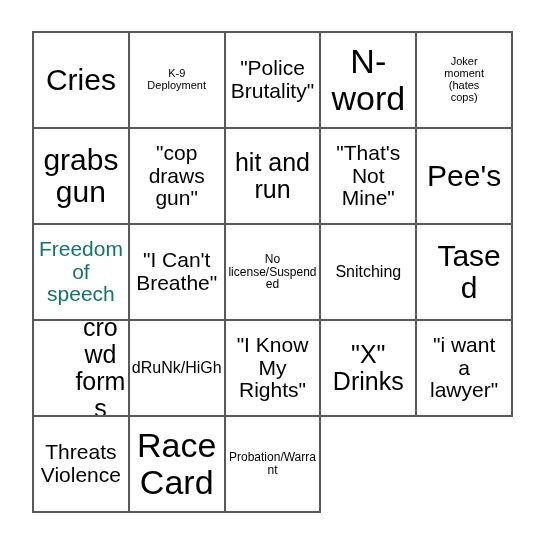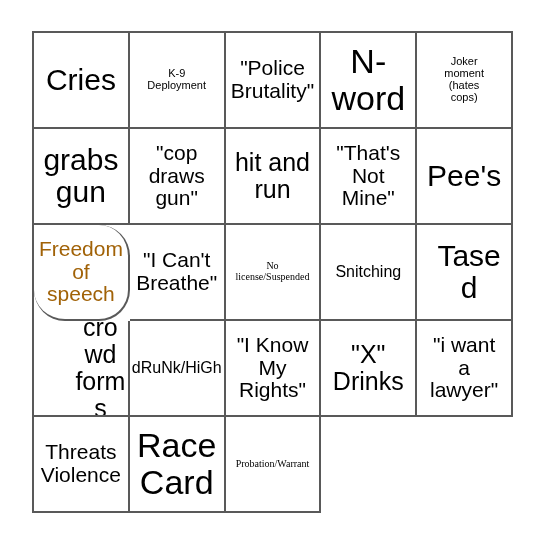--- a/index.html
+++ b/index.html
@@ -48,21 +48,21 @@
     word-break: break-word;
   }
 
   
   .sz-xxl .cell-text { font-size: 34px; }
   .sz-xl  .cell-text { font-size: 30px; }
   .sz-lg  .cell-text { font-size: 25px; }
   .sz-md  .cell-text { font-size: 21px; }
   .sz-sm  .cell-text { font-size: 16px; }
   .sz-xs  .cell-text { font-size: 11px; }
-  .sz-xxs .cell-text { font-size: 10px; font-family: Liberation Serif, serif; }
+  .sz-xxs .cell-text { font-size: 12px; }
 </style>
 </head>
 <body>
 
 <div id="bingo-card" style="border-top-color: rgb(89, 89, 89); border-left-color: rgb(89, 89, 89); background: rgb(255, 255, 255);">
     <div class="bingo-cell sz-xl" style="border-right-color: rgb(89, 89, 89); border-bottom-color: rgb(89, 89, 89); color: rgb(0, 0, 0);">
       <span class="cell-text">Cries</span>
     </div>
     <div class="bingo-cell sz-xs" style="border-right-color: rgb(89, 89, 89); border-bottom-color: rgb(89, 89, 89); color: rgb(0, 0, 0);">
       <span class="cell-text">K-9
@@ -96,21 +96,21 @@
 run</span>
     </div>
     <div class="bingo-cell sz-md" style="border-right-color: rgb(89, 89, 89); border-bottom-color: rgb(89, 89, 89); color: rgb(0, 0, 0);">
       <span class="cell-text">"That's
 Not
 Mine"</span>
     </div>
     <div class="bingo-cell sz-xl" style="border-right-color: rgb(89, 89, 89); border-bottom-color: rgb(89, 89, 89); color: rgb(0, 0, 0);">
       <span class="cell-text">Pee's</span>
     </div>
-    <div class="bingo-cell sz-md" style="border-right-color: rgb(89, 89, 89); border-bottom-color: rgb(89, 89, 89); color: #a16207; border-radius: 31px;">
+    <div class="bingo-cell sz-md" style="border-right-color: rgb(89, 89, 89); border-bottom-color: rgb(89, 89, 89); color: #0f766e;">
       <span class="cell-text">Freedom
 of
 speech</span>
     </div>
     <div class="bingo-cell sz-md" style="border-right-color: rgb(89, 89, 89); border-bottom-color: rgb(89, 89, 89); color: rgb(0, 0, 0);">
       <span class="cell-text">"I Can't
 Breathe"</span>
     </div>
     <div class="bingo-cell sz-xxs" style="border-right-color: rgb(89, 89, 89); border-bottom-color: rgb(89, 89, 89); color: rgb(0, 0, 0);">
       <span class="cell-text">No

